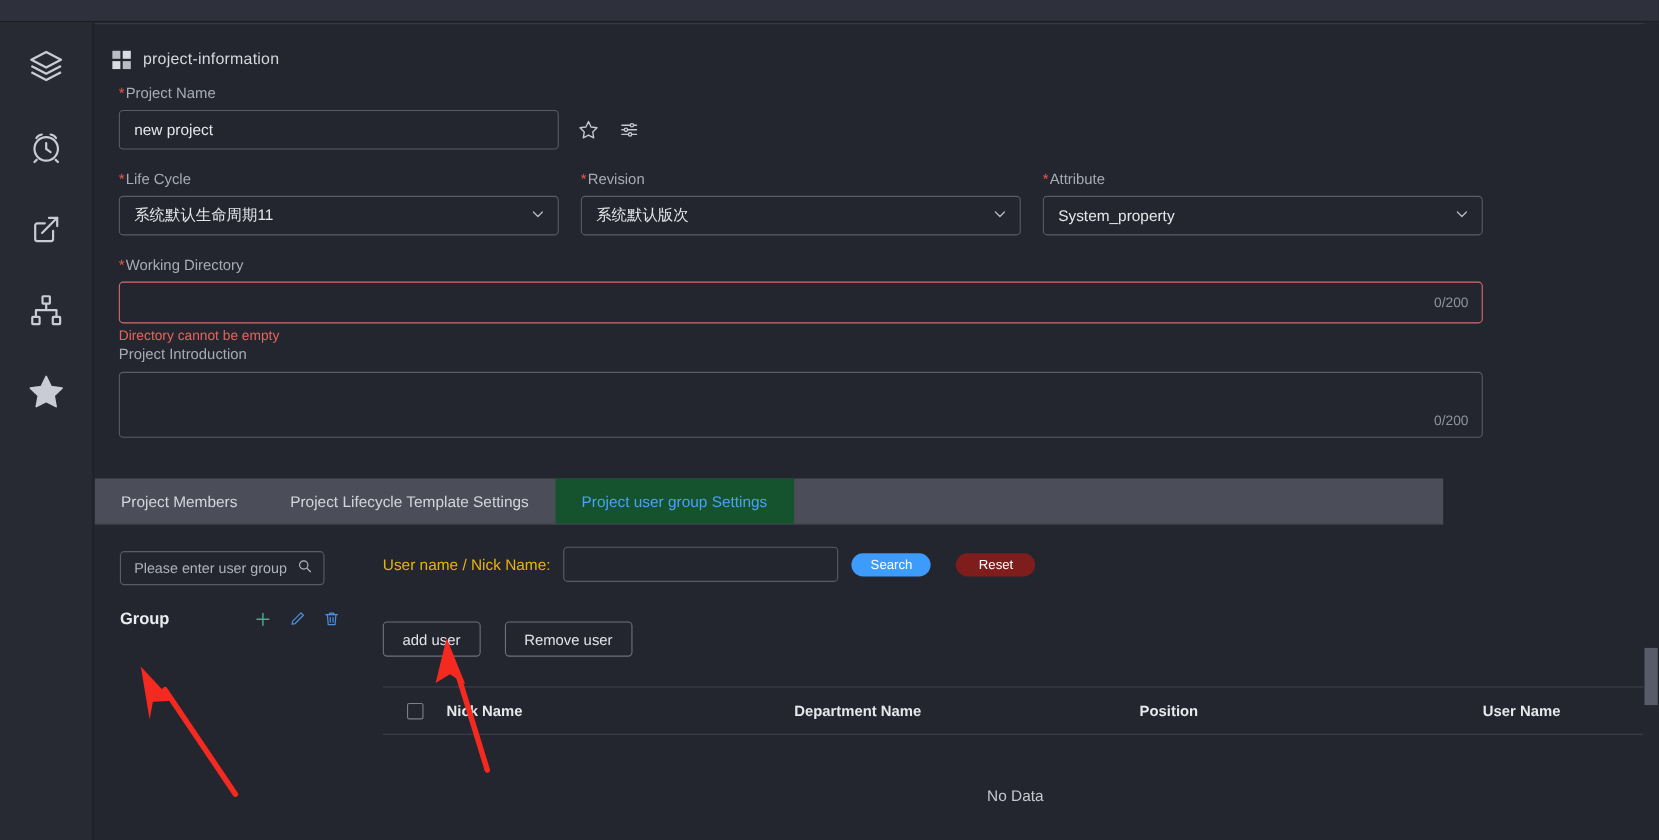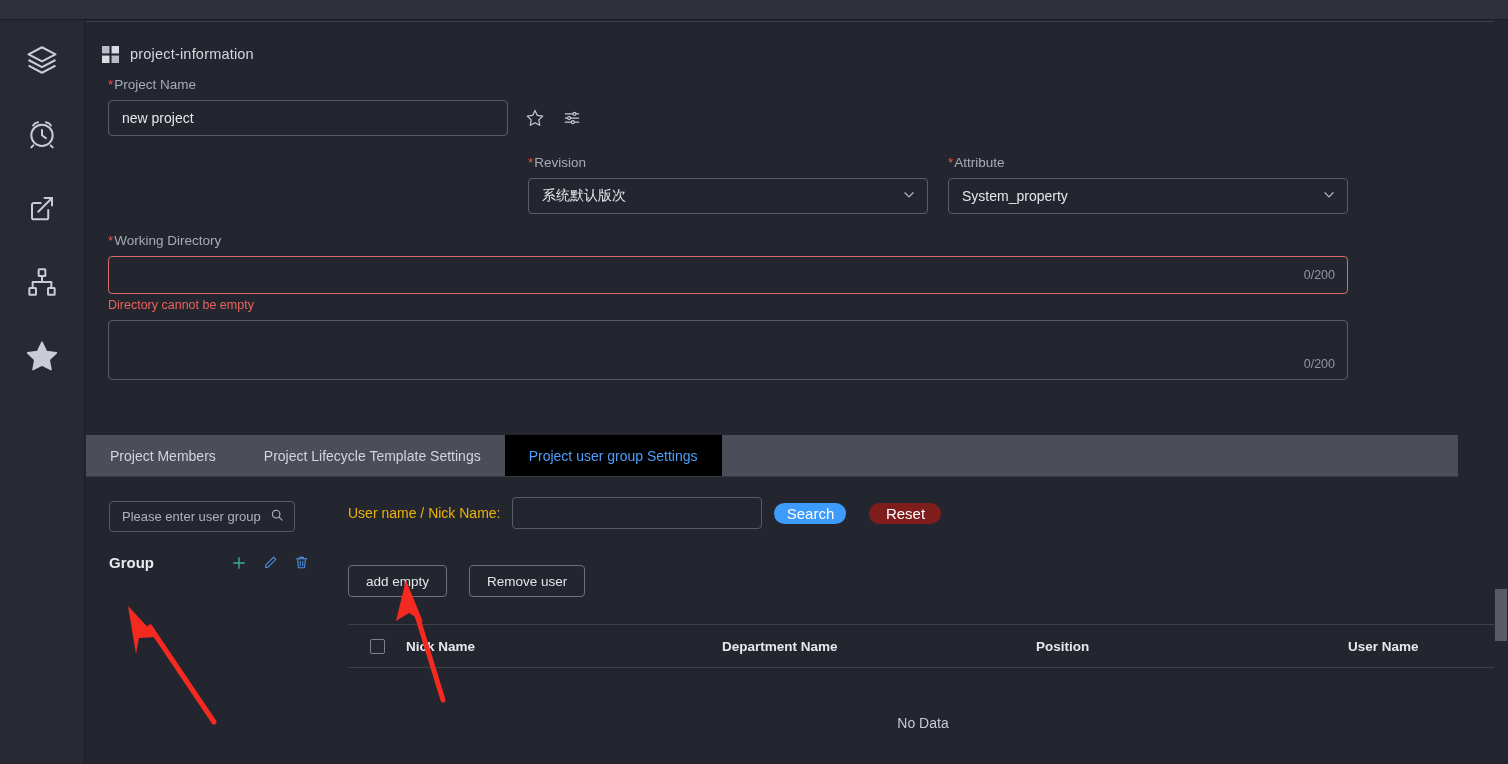--- a/index.html
+++ b/index.html
@@ -87,29 +87,29 @@
   .err-msg { font-size: 12.5px; color: #e8635c; margin-top: 3px; line-height: 16px; }
 
   .intro-label { font-size: 13.5px; color: #a7abb5; margin-top: 0px; line-height: 18px; }
   .intro-box {
     position: relative; width: 1240px; height: 60px; margin-top: 7px;
     border: 1px solid #585c68; border-radius: 4px;
   }
 
   
   .tabs {
-    position: absolute; left: 0; top: 413px; width: 1372px; height: 42px;
+    position: absolute; left: 0; top: 413px; width: 1226px; height: 42px;
     background: #4b4e58; display: flex; align-items: stretch;
     border-bottom: 1px solid #3a3d48;
   }
   .tab {
     display: flex; align-items: center; padding: 0 24px;
     font-size: 14px; color: #d2d5dc; cursor: pointer; white-space: nowrap;
   }
-  .tab.active { background: #000000; color: #4c9ffa; }
+  .tab.active { background: #14532d; color: #4c9ffa; }
 
   
   .lower { position: absolute; left: 0; top: 455px; width: 1422px; height: 288px; }
 
   .group-col {
     position: absolute; left: 23px; top: 24px; width: 202px;
   }
   .group-search {
     position: relative; width: 186px; height: 31px;
     border: 1px solid #585c68; border-radius: 4px;
@@ -136,21 +136,21 @@
   .search-row { display: flex; align-items: center; gap: 12px; height: 36px; }
   .search-lbl { font-size: 14px; color: #eab308; }
   .search-input {
     width: 250px; height: 32px; background: transparent;
     border: 1px solid #585c68; border-radius: 4px;
     color: #e4e6ea; font-size: 14px; padding: 0 10px;
     font-family: "Liberation Sans", sans-serif; outline: none;
   }
   .pill {
     height: 21px; min-width: 72px; border-radius: 16px; border: none;
-    color: #ffffff; font-size: 15px; cursor: pointer;
+    color: #ffffff; font-size: 12px; cursor: pointer;
     font-family: "Liberation Sans", sans-serif;
   }
   .pill.search { background: #3d9bfb; }
   .pill.reset { background: #7f1d1d; margin-left: 11px; }
 
   .btn-row { display: flex; gap: 22px; margin-top: 34px; }
   .out-btn {
     height: 32px; padding: 0 17px; background: transparent;
     border: 1px solid #6d717c; border-radius: 4px;
     color: #e2e4e9; font-size: 13.5px; cursor: pointer;
@@ -287,20 +287,31 @@
             <circle cx="15" cy="7" r="1.8" fill="#24262f"></circle>
             <circle cx="8.5" cy="12" r="1.8" fill="#24262f"></circle>
             <circle cx="13" cy="17" r="1.8" fill="#24262f"></circle>
           </svg>
         </span>
       </div>
 
       <div class="three-col">
 
         <div class="col">
+          <div class="field-label">
+            <span class="req">*</span><span>Life Cycle</span>
+          </div>
+          <div class="select">
+            <span>系统默认生命周期11</span>
+            <span class="chev">
+              <svg width="14" height="14" viewBox="0 0 24 24" fill="none" stroke="#b7bac3" stroke-width="2" stroke-linecap="round" stroke-linejoin="round">
+                  <path d="M5 9 L12 16 L19 9"></path>
+                </svg>
+            </span>
+          </div>
         </div>
 
         <div class="col">
           <div class="field-label">
             <span class="req">*</span><span>Revision</span>
           </div>
           <div class="select">
             <span>系统默认版次</span>
             <span class="chev">
               <svg width="14" height="14" viewBox="0 0 24 24" fill="none" stroke="#b7bac3" stroke-width="2" stroke-linecap="round" stroke-linejoin="round">
@@ -330,20 +341,21 @@
         <div class="field-label">
           <span class="req">*</span><span>Working Directory</span>
         </div>
         <div class="dir-input">
           <span class="counter">0/200</span>
         </div>
         <div class="err-msg">Directory cannot be empty</div>
       </div>
 
       <div>
+        <div class="intro-label">Project Introduction</div>
         <div class="intro-box">
           <span class="counter">0/200</span>
         </div>
       </div>
 
     </div>
 
     <div class="tabs">
       <div class="tab">Project Members</div>
       <div class="tab">Project Lifecycle Template Settings</div>
@@ -392,21 +404,21 @@
       <div class="right-col">
 
         <div class="search-row">
           <span class="search-lbl">User name / Nick Name:</span>
           <input class="search-input" value="" style="">
           <button class="pill search">Search</button>
           <button class="pill reset">Reset</button>
         </div>
 
         <div class="btn-row">
-          <button class="out-btn">add empty</button>
+          <button class="out-btn">add user</button>
           <button class="out-btn">Remove user</button>
         </div>
 
         <div class="table">
           <div class="thead">
             <div class="th th-check">
               <span class="chk"></span>
             </div>
             <div class="th th-nick">Nick Name</div>
             <div class="th th-dept">Department Name</div>

